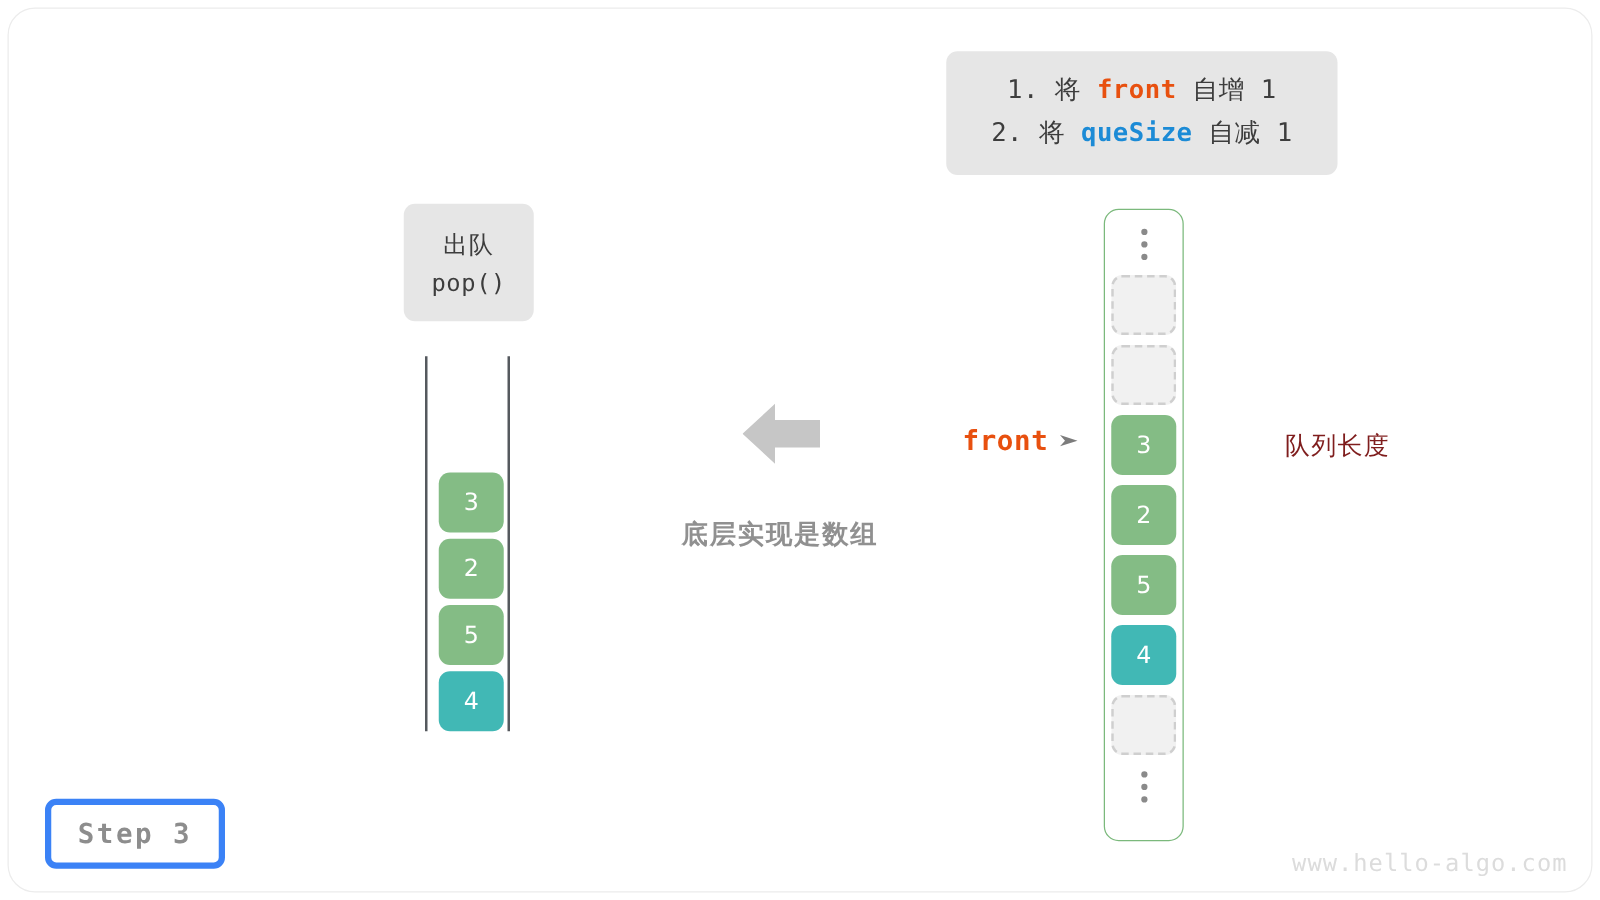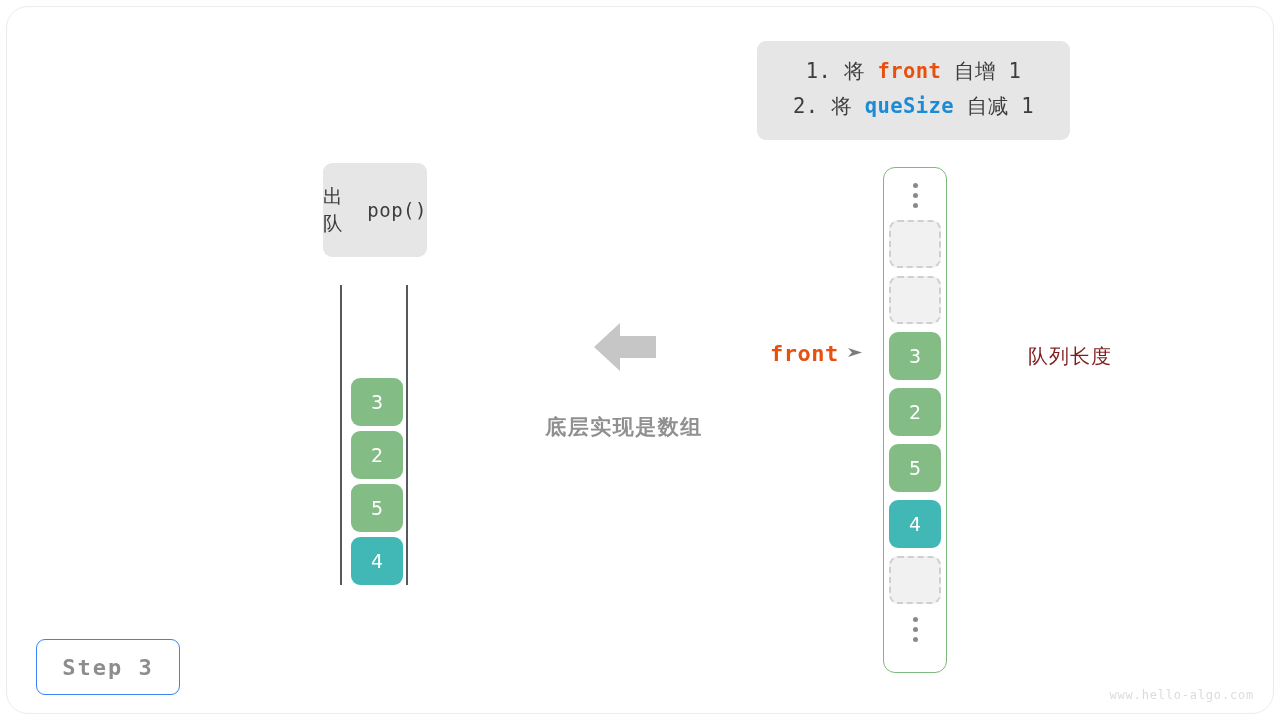--- a/index.html
+++ b/index.html
@@ -47,46 +47,46 @@
     letter-spacing: 0.4px;
     color: #3d3d3d;
   }
   .kw-front { color: #e8500f; font-weight: bold; }
   .kw-quesize { color: #1c8bd6; font-weight: bold; margin-top: 41px; }
 
   
   #pop-label {
     left: 323px; top: 163px;
     width: 104px; height: 94px;
-    display: flex; flex-direction: row;
+    display: flex; flex-direction: column;
     align-items: center; justify-content: center;
     gap: 7px;
   }
   #pop-label .cn { font-size: 19.5px; color: #3d3d3d; letter-spacing: 1px; }
   #pop-label .fn { font-size: 19px; color: #3d3d3d; letter-spacing: 0.5px; }
 
   
   #step-badge {
     position: absolute;
     left: 36px; top: 639px;
     width: 144px; height: 56px;
-    border: 1px solid #3b82f6;
+    border: 5px solid #3b82f6;
     border-radius: 9px;
     background: #ffffff;
     display: flex; align-items: center; justify-content: center;
     font-size: 22px; font-weight: bold;
     color: #8d8d8d;
     letter-spacing: 2px;
   }
 
   
   #watermark {
     position: absolute;
     right: 26px; bottom: 18px;
-    font-size: 12px;
+    font-size: 19px;
     color: #dcdcdc;
     letter-spacing: 0.8px;
   }
 
   
   #caption {
     position: absolute;
     left: 524px; top: 410px;
     width: 200px;
     text-align: center;

